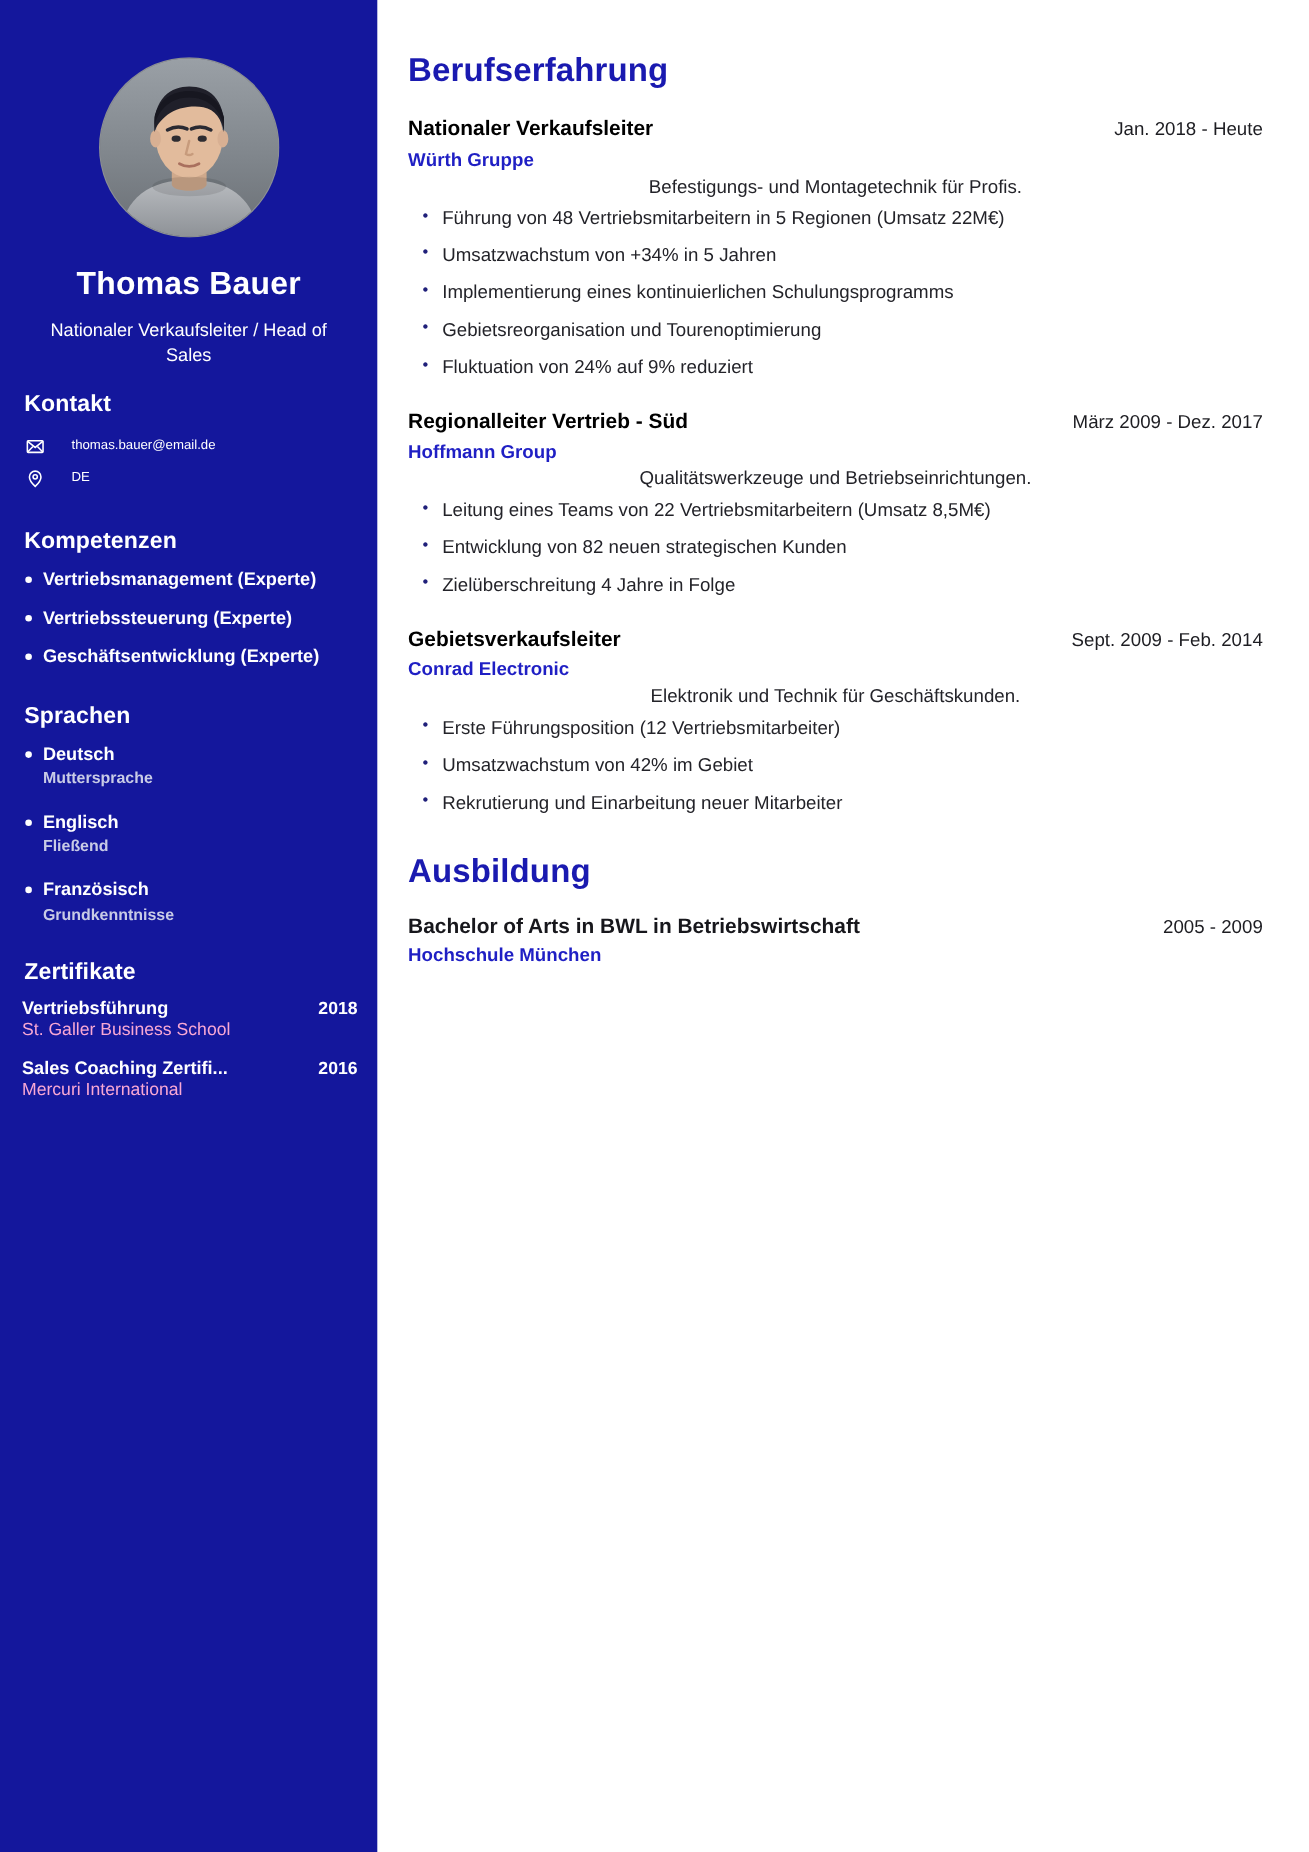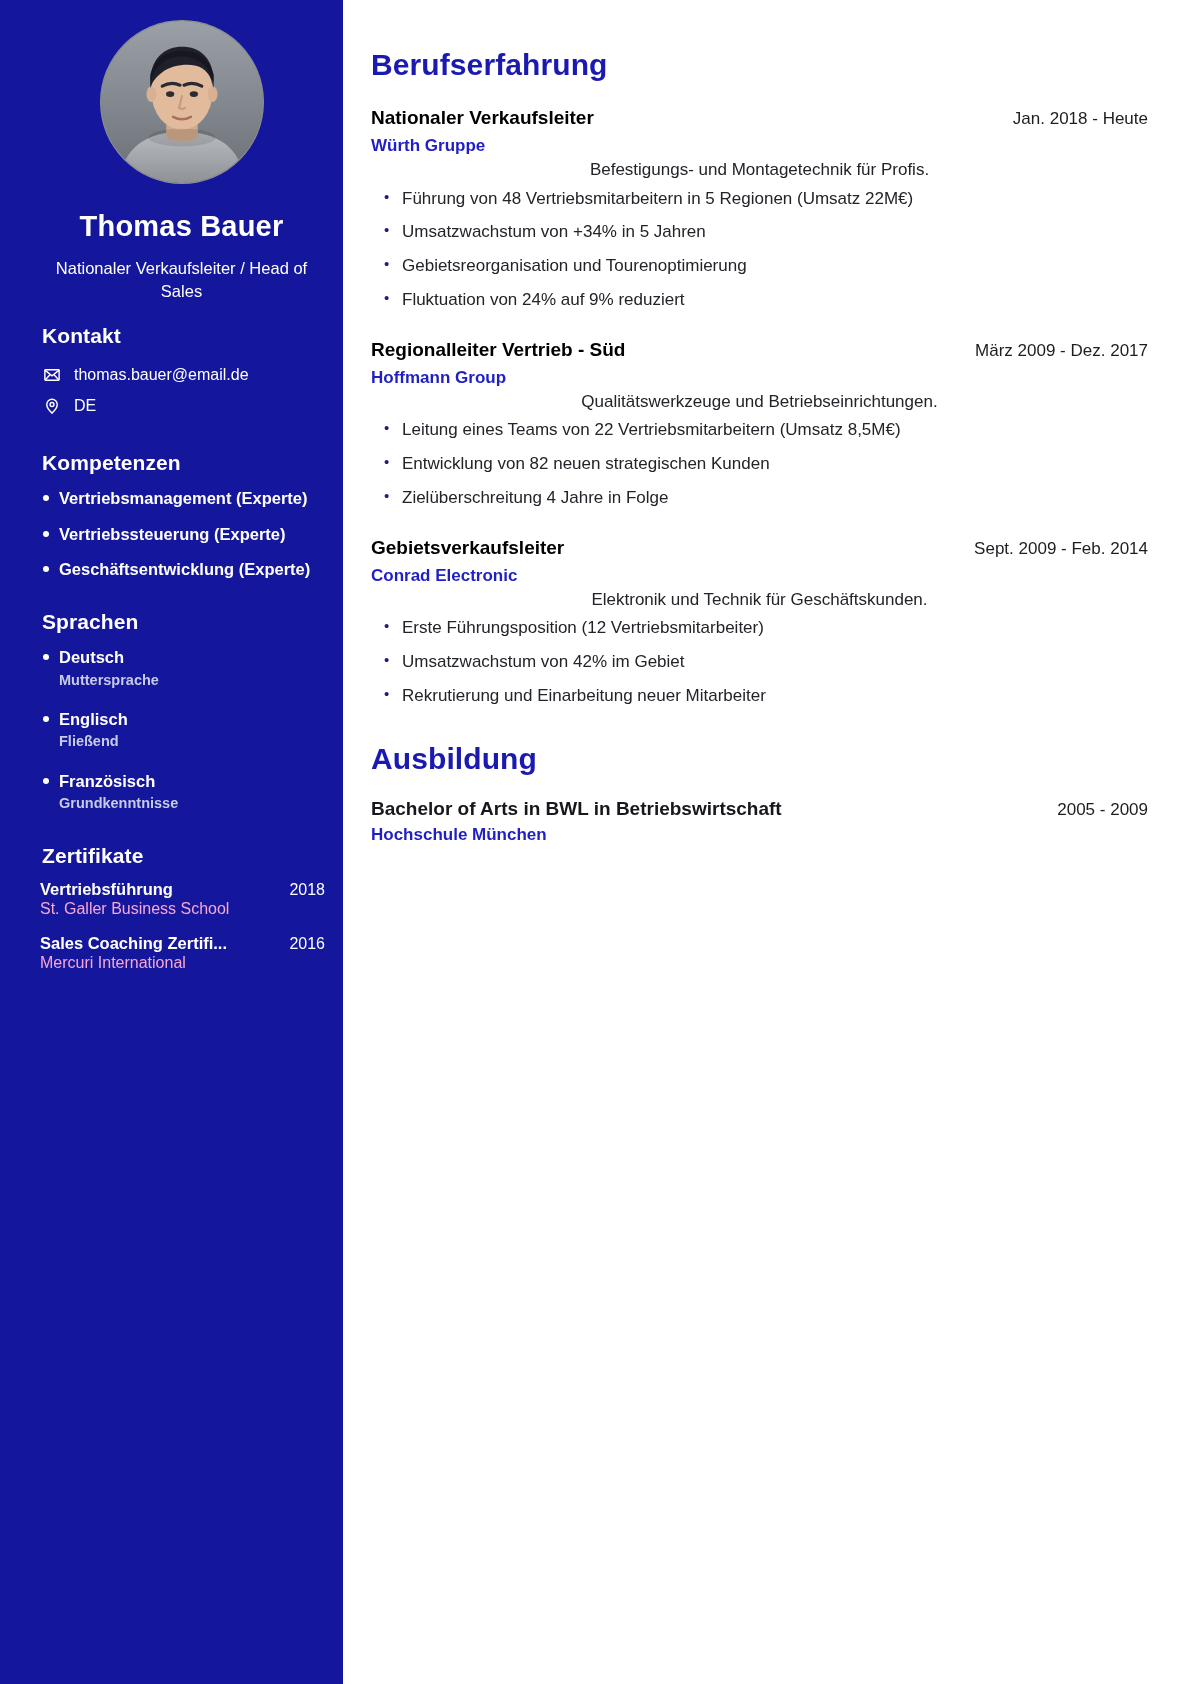--- a/index.html
+++ b/index.html
@@ -20,21 +20,21 @@
 
   
   .sidebar {
     width: 343px;
     min-width: 343px;
     background: #14179c;
     color: #ffffff;
     padding: 0 18px 40px 18px;
     position: relative;
   }
-  .sidebar-inner { padding-top: 20px; margin-left: 20px; }
+  .sidebar-inner { padding-top: 52px; }
 
   .avatar-wrap {
     display: flex;
     justify-content: center;
     margin-bottom: 26px;
   }
   .avatar {
     width: 164px;
     height: 164px;
     border-radius: 50%;
@@ -66,23 +66,22 @@
     font-size: 21px;
     font-weight: bold;
     margin: 0 0 12px 4px;
     letter-spacing: 0.1px;
   }
   .side-heading.spaced { margin-top: 30px; }
 
   .contact-list { list-style: none; margin-bottom: 4px; }
   .contact-row {
     display: flex;
-    align-items: center;
-    gap: 13px;
-    font-size: 16px;
+    gap: 24px;
+    font-size: 12px;
     padding: 5px 0 5px 4px;
     line-height: 1.3;
   }
   .contact-row .ic {
     width: 19px;
     height: 19px;
     flex: 0 0 19px;
     display: inline-flex;
     align-items: center;
     justify-content: center;
@@ -124,21 +123,21 @@
     align-items: baseline;
     gap: 8px;
   }
   .cert-name {
     font-size: 16.5px;
     font-weight: bold;
     white-space: nowrap;
     overflow: hidden;
     text-overflow: ellipsis;
   }
-  .cert-year { font-size: 16px; font-weight: 400; flex: 0 0 auto; }
+  .cert-year { font-size: 16px; font-weight: 700; flex: 0 0 auto; }
   .cert-org { font-size: 16px; color: #f9a8d4; margin-top: 1px; }
 
   
   .main {
     flex: 1;
     padding: 48px 42px 40px 28px;
     color: #1b1b1b;
   }
   .section-title {
     font-size: 30px;
@@ -349,20 +348,21 @@
     <section class="job">
       <div class="job-head">
         <div class="job-title">Nationaler Verkaufsleiter</div>
         <div class="job-dates">Jan. 2018 - Heute</div>
       </div>
       <div class="job-company">Würth Gruppe</div>
       <div class="job-desc">Befestigungs- und Montagetechnik für Profis.</div>
       <ul class="job-points">
         <li class="job-point">Führung von 48 Vertriebsmitarbeitern in 5 Regionen (Umsatz 22M€)</li>
         <li class="job-point">Umsatzwachstum von +34% in 5 Jahren</li>
+        <li class="job-point">Implementierung eines kontinuierlichen Schulungsprogramms</li>
         <li class="job-point">Gebietsreorganisation und Tourenoptimierung</li>
         <li class="job-point">Fluktuation von 24% auf 9% reduziert</li>
       </ul>
     </section>
 
     <section class="job">
       <div class="job-head">
         <div class="job-title">Regionalleiter Vertrieb - Süd</div>
         <div class="job-dates">März 2009 - Dez. 2017</div>
       </div>

